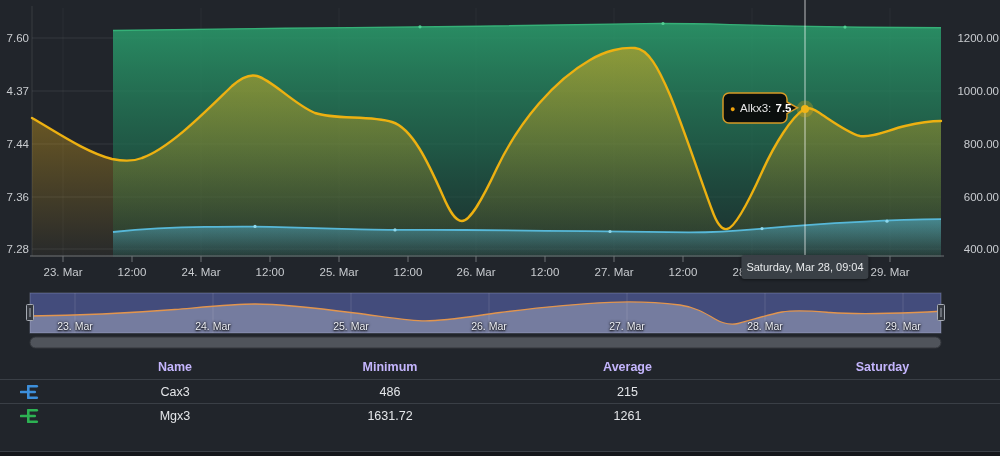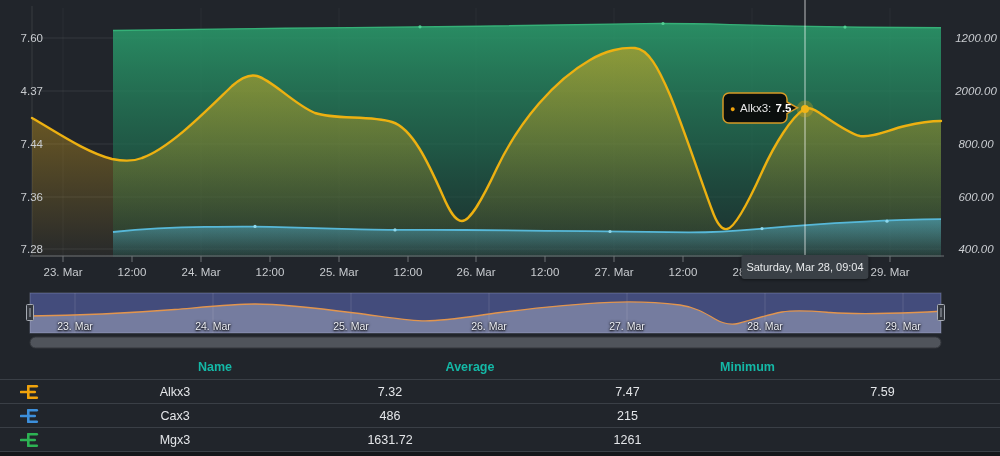--- a/index.html
+++ b/index.html
@@ -13,43 +13,43 @@
   }
   .stage { position:absolute; inset:0; }
   svg { display:block; }
   .chart-svg { position:absolute; left:0; top:0; }
   .nav-svg { position:absolute; left:0; top:291px; }
 
   .axis-label {
     position:absolute; font-size:11.5px; color:#c9ccd0; line-height:16px;
     user-select:none;
   }
-  .yl { width:27px; text-align:right; left:16px; }
-  .yr { left:953px; text-align:center; width:46px;font-style:italic; }
+  .yl { width:27px; text-align:right; left:2px; }
+  .yr { left:953px; text-align:right; width:46px; }
   .xl { top:264px; transform:translateX(-50%); white-space:nowrap; }
 
   .nav-label {
     position:absolute; top:320px; transform:translateX(-50%);
     font-size:10.5px; color:#eceef5; white-space:nowrap;
     text-shadow:0 1px 2px #000, 0 0 3px #000;
   }
 
   .date-tip {
     position:absolute; left:805px; top:255px; transform:translateX(-50%);
     background:#3a4046; color:#e8eaec; font-size:11px;
     padding:6px 5px; border-radius:3px; white-space:nowrap;
     box-shadow:0 1px 3px rgba(0,0,0,.45); z-index:5;
   }
 
   .stats-table { position:absolute; left:0; top:355px; width:1000px; }
   .t-row {
     display:grid; grid-template-columns:60px 230px 200px 275px 235px;
     align-items:center; height:24px;
   }
-  .t-head { font-weight:bold; color:#14b8a6; font-size:12.5px;gap:40px; }
+  .t-head { font-weight:bold; color:#c4b5fd; font-size:12.5px; }
   .t-body { border-top:1px solid #3a3f46; color:#e4e6e9; font-size:12.5px; }
   .t-cell { text-align:center; }
   .t-icon { display:flex; justify-content:center; align-items:center; }
   .bottom-strip {
     position:absolute; left:0; top:451px; width:1000px; height:5px;
     background:#15171b; border-top:1px solid #3a3f46;
   }
 </style>
 </head>
 <body>
@@ -140,21 +140,21 @@
   <div>
     <span class="axis-label yl" style="top:30px">7.60</span>
     <span class="axis-label yl" style="top:83px">4.37</span>
     <span class="axis-label yl" style="top:136px">7.44</span>
     <span class="axis-label yl" style="top:189px">7.36</span>
     <span class="axis-label yl" style="top:241px">7.28</span>
   </div>
 
   <div>
     <span class="axis-label yr" style="top:30px">1200.00</span>
-    <span class="axis-label yr" style="top:83px">2000.00</span>
+    <span class="axis-label yr" style="top:83px">1000.00</span>
     <span class="axis-label yr" style="top:136px">800.00</span>
     <span class="axis-label yr" style="top:189px">600.00</span>
     <span class="axis-label yr" style="top:241px">400.00</span>
   </div>
 
   <div>
     <span class="axis-label xl" style="left:63px">23. Mar</span>
     <span class="axis-label xl" style="left:132px">12:00</span>
     <span class="axis-label xl" style="left:201px">24. Mar</span>
     <span class="axis-label xl" style="left:270px">12:00</span>
@@ -204,42 +204,25 @@
     <span class="nav-label" style="left:489px">26. Mar</span>
     <span class="nav-label" style="left:627px">27. Mar</span>
     <span class="nav-label" style="left:765px">28. Mar</span>
     <span class="nav-label" style="left:903px">29. Mar</span>
   </div>
 
   <div class="stats-table">
     <div class="t-row t-head">
       <div class="t-cell"></div>
       <div class="t-cell">Name</div>
+      <div class="t-cell">Minimum</div>
       <div class="t-cell">Average</div>
-      <div class="t-cell">Minimum</div>
       <div class="t-cell">Saturday</div>
     </div>
 
-    <div class="t-row t-body">
-      <div class="t-cell t-icon">
-        <svg width="20" height="16" viewBox="0 0 20 16">
-          <g fill="none" stroke-width="2.6" stroke-linecap="round" stroke="#f0a30c">
-            <path d="M1 8 H7"></path>
-              <path d="M8.3 2.2 V13.8"></path>
-              <path d="M8.3 2.2 H16.8"></path>
-              <path d="M8.3 8 H14.8"></path>
-              <path d="M8.3 13.8 H16.8"></path>
-          </g>
-        </svg>
-      </div>
-      <div class="t-cell">Alkx3</div>
-      <div class="t-cell">7.32</div>
-      <div class="t-cell">7.47</div>
-      <div class="t-cell">7.59</div>
-    </div>
 
     <div class="t-row t-body">
       <div class="t-cell t-icon">
         <svg width="20" height="16" viewBox="0 0 20 16">
           <g fill="none" stroke-width="2.6" stroke-linecap="round" stroke="#3d8fdb">
             <path d="M1 8 H7"></path>
               <path d="M8.3 2.2 V13.8"></path>
               <path d="M8.3 2.2 H16.8"></path>
               <path d="M8.3 8 H14.8"></path>
               <path d="M8.3 13.8 H16.8"></path>

